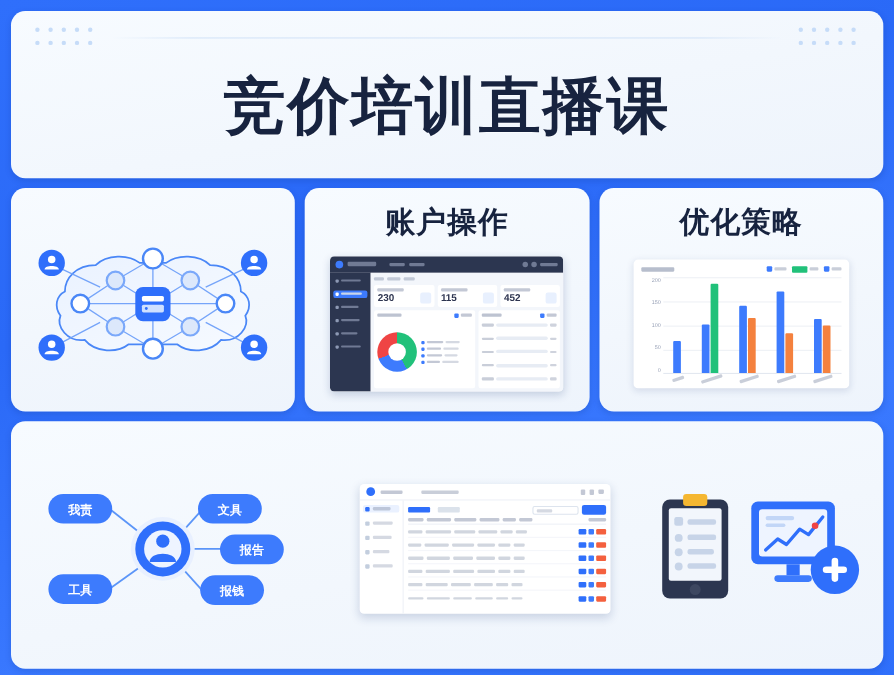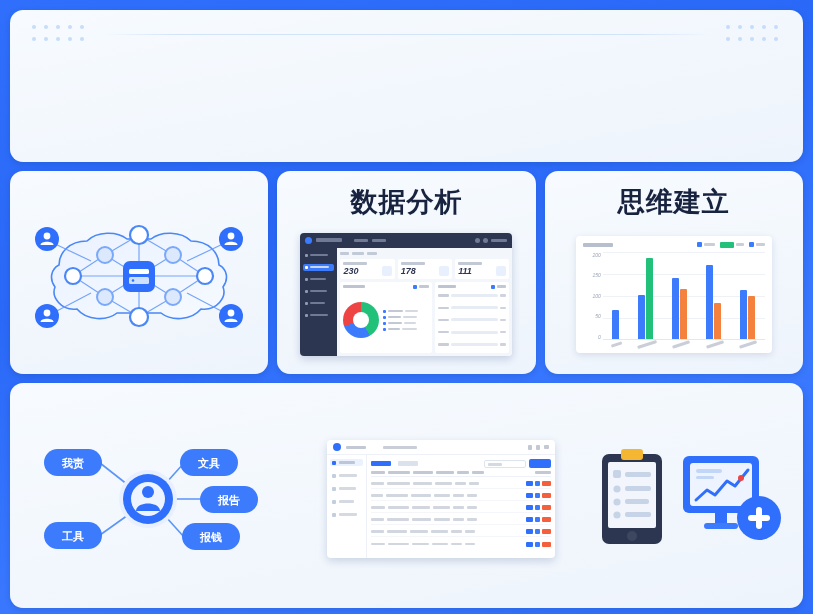--- a/index.html
+++ b/index.html
@@ -98,21 +98,20 @@
     color: #17233f;
     letter-spacing: 1px;
   }
   .fcard-art {
     flex: 1 1 auto;
     width: 100%;
     display: flex;
     align-items: center;
     justify-content: center;
     padding: 4px 10px 10px;
-    font-style: italic;
   }
 
   
   .mock-dash {
     width: 212px;
     height: 123px;
     border-radius: 4px;
     overflow: hidden;
     background: #ffffff;
     box-shadow: 0 3px 8px rgba(20,50,110,.20);
@@ -299,20 +298,21 @@
           <i></i>
           <i></i>
           <i></i>
           <i></i>
           <i></i>
           <i></i>
           <i></i>
           <i></i>
       </span>
     </div>
+    <div class="main-title">竞价培训直播课</div>
   </div>
 
   <div class="cards-row">
 
     <div class="card fcard">
       <div class="fcard-art">
         <svg class="net-svg" viewBox="0 0 220 118">
           <defs>
             <linearGradient id="cloudg" x1="0" y1="0" x2="1" y2="1">
               <stop offset="0" stop-color="#eaf2ff"></stop>
@@ -375,21 +375,21 @@
             <path d="M11.5 105 C11.5 100.8 24.5 100.8 24.5 105 Z" fill="#fff"></path>
             <circle cx="202" cy="99" r="12" fill="#2f6ffb"></circle>
             <circle cx="202" cy="96" r="3.4" fill="#fff"></circle>
             <path d="M195.5 105 C195.5 100.8 208.5 100.8 208.5 105 Z" fill="#fff"></path>
           </g>
         </svg>
       </div>
     </div>
 
     <div class="card fcard">
-      <div class="fcard-title">数据分析</div>
+      <div class="fcard-title">账户操作</div>
       <div class="fcard-art">
         <div class="mock-dash">
 
           <div class="mock-topbar">
             <span class="md-logo"></span>
             <span class="blur" style="width:26px;height:4px"></span>
             <span class="blur" style="width:14px;height:3px;margin-left:8px"></span>
             <span class="blur" style="width:14px;height:3px"></span>
             <span style="margin-left:auto;display:flex;gap:3px;align-items:center">
               <span class="blur" style="width:5px;height:5px;border-radius:50%"></span>
@@ -437,28 +437,28 @@
                 <div class="stat-box">
                   <span style="display:flex;flex-direction:column;gap:2px">
                     <span class="blur" style="width:24px;height:3px;opacity:.5"></span>
                     <span class="stat-num">230</span>
                   </span>
                   <span class="stat-ico"></span>
                 </div>
                 <div class="stat-box">
                   <span style="display:flex;flex-direction:column;gap:2px">
                     <span class="blur" style="width:24px;height:3px;opacity:.5"></span>
-                    <span class="stat-num">178</span>
+                    <span class="stat-num">115</span>
                   </span>
                   <span class="stat-ico"></span>
                 </div>
                 <div class="stat-box">
                   <span style="display:flex;flex-direction:column;gap:2px">
                     <span class="blur" style="width:24px;height:3px;opacity:.5"></span>
-                    <span class="stat-num">111</span>
+                    <span class="stat-num">452</span>
                   </span>
                   <span class="stat-ico"></span>
                 </div>
               </div>
 
               <div class="panel-row">
                 <div class="panel" style="flex:1.25 1 0">
                   <div class="panel-hd">
                     <span class="blur" style="width:22px;height:3px;opacity:.55"></span>
                     <span class="lg">
@@ -530,21 +530,21 @@
                   </div>
                 </div>
               </div>
             </div>
           </div>
         </div>
       </div>
     </div>
 
     <div class="card fcard">
-      <div class="fcard-title">思维建立</div>
+      <div class="fcard-title">优化策略</div>
       <div class="fcard-art">
         <div class="mock-chart">
           <div class="mc-head">
             <span class="blur" style="width:30px;height:4px;opacity:.6"></span>
             <span class="mc-legend">
               <span class="mcl">
                   <i style="background:#3d7bfd"></i>
                   <span class="blur" style="width:11px;height:2.5px;opacity:.45"></span>
                 </span>
               <span class="mcl wide">

